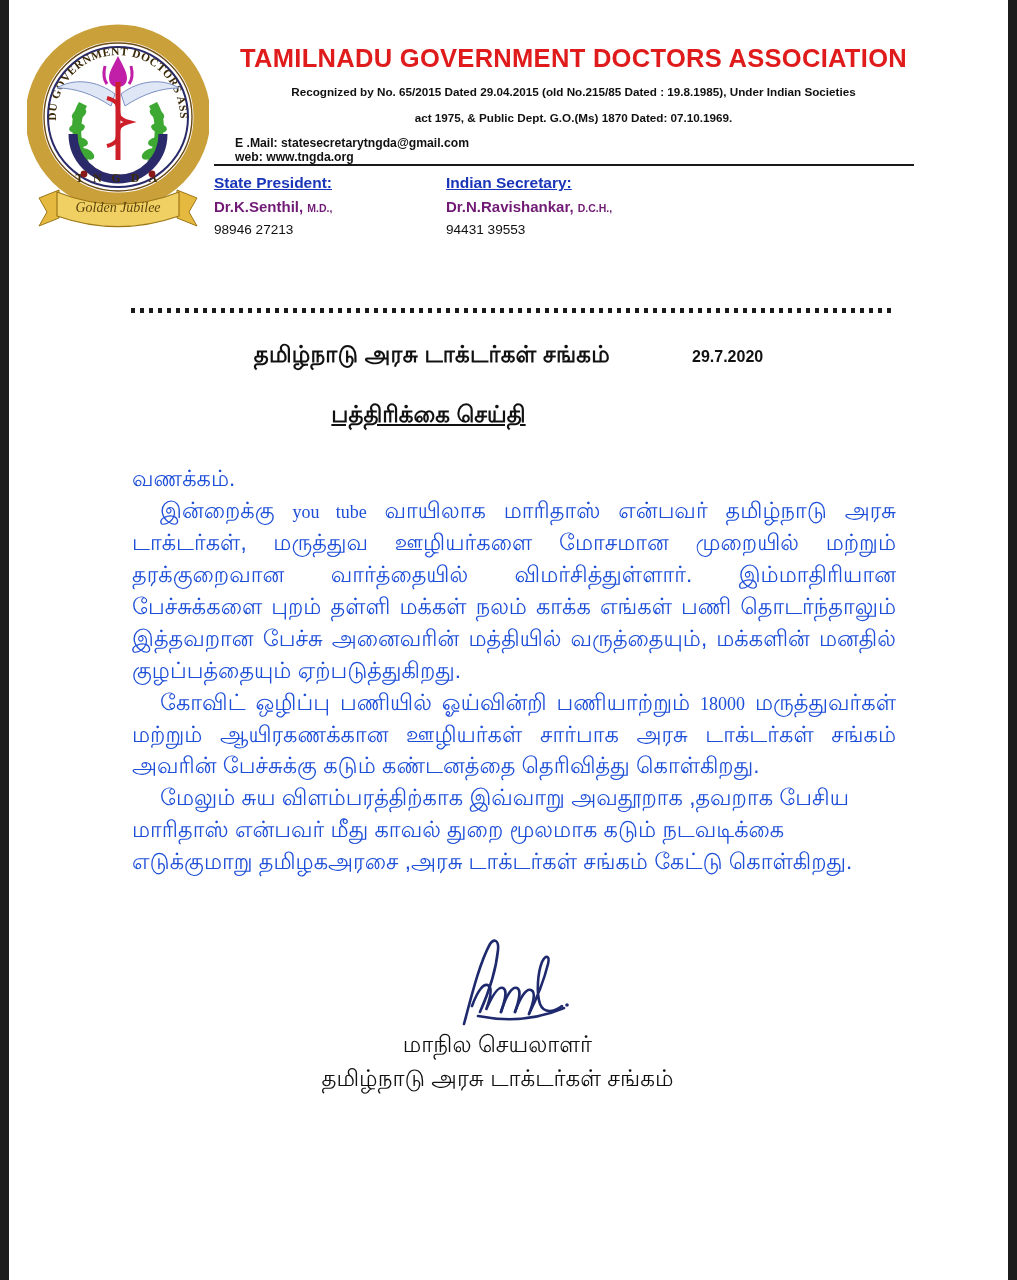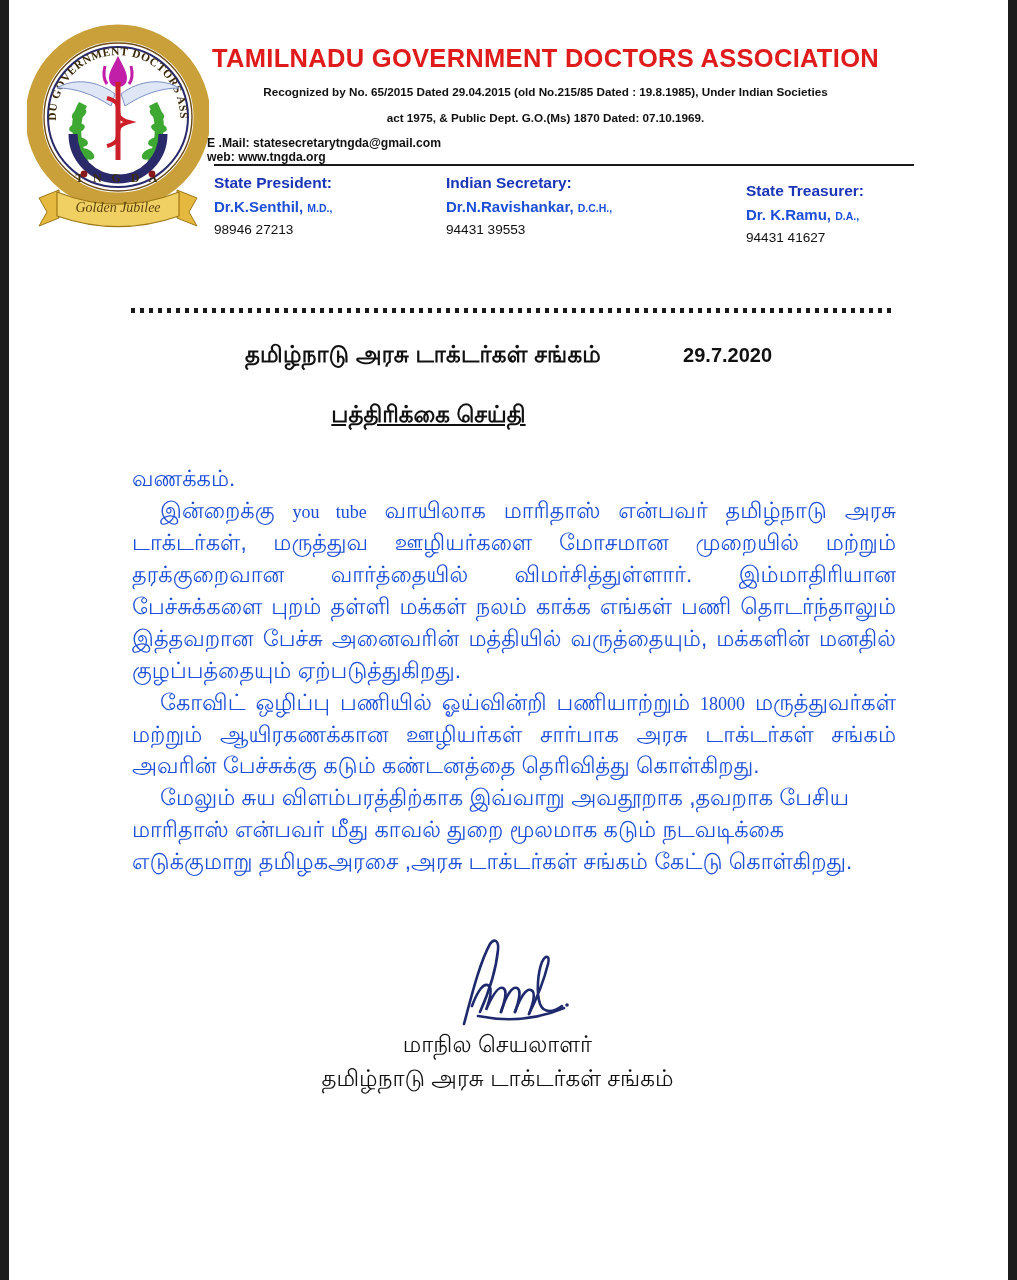--- a/index.html
+++ b/index.html
@@ -35,21 +35,21 @@
     position: absolute;
     left: 18px;
     top: 22px;
     width: 182px;
     height: 218px;
   }
   .logo-wrap svg { display: block; }
 
   .header-text {
     position: absolute;
-    left: 184px;
+    left: 212px;
     top: 44px;
     width: 705px;
   }
   .org-title {
     color: #e01b1b;
     font-size: 25.5px;
     font-weight: bold;
     letter-spacing: 0.3px;
     text-align: center;
     white-space: nowrap;
@@ -92,23 +92,24 @@
   }
   .officer { line-height: 1.42; }
   .officer.president { width: 232px; }
   .officer.secretary { width: 300px; }
   .officer.treasurer { width: 180px; padding-top: 8px; }
   .off-role {
     color: #1a35b8;
     font-weight: bold;
     font-size: 15.5px;
     margin-bottom: 2px;
+    text-decoration: underline;
   }
   .off-name {
-    color: #1d4ed8;
+    color: #701a75;
     font-weight: bold;
     font-size: 15px;
   }
   .off-name .deg {
     font-size: 10.5px;
     font-weight: bold;
   }
   .off-phone {
     color: #111;
     font-size: 13.6px;
@@ -130,21 +131,21 @@
     display: flex;
     justify-content: center;
     align-items: baseline;
     font-size: 23px;
     font-weight: bold;
     color: #111;
   }
   .doc-title-row .title-tamil { letter-spacing: 0.2px; }
   .doc-title-row .doc-date {
     margin-left: 82px;
-    font-size: 20px;
+    font-size: 16px;
     font-weight: bold;
   }
   .doc-subtitle {
     margin-top: 30px;
     text-align: center;
     font-size: 23px;
     font-weight: bold;
     color: #111;
     padding-right: 160px;
     text-decoration: underline;
@@ -262,28 +263,20 @@
         <div class="off-phone">98946 27213</div>
       </div>
       <div class="officer secretary">
         <div class="off-role">Indian Secretary:</div>
         <div class="off-name">
           <span>Dr.N.Ravishankar,</span>
           <span class="deg">D.C.H.,</span>
         </div>
         <div class="off-phone">94431 39553</div>
       </div>
-      <div class="officer treasurer">
-        <div class="off-role">State Treasurer:</div>
-        <div class="off-name">
-          <span>Dr. K.Ramu,</span>
-          <span class="deg">D.A.,</span>
-        </div>
-        <div class="off-phone">94431 41627</div>
-      </div>
     </div>
   </div>
 
   <div class="dotted-divider"></div>
 
   <div class="doc-title-row">
     <span class="title-tamil">தமிழ்நாடு அரசு டாக்டர்கள் சங்கம்</span>
     <span class="doc-date">29.7.2020</span>
   </div>
   <div class="doc-subtitle">பத்திரிக்கை செய்தி</div>

